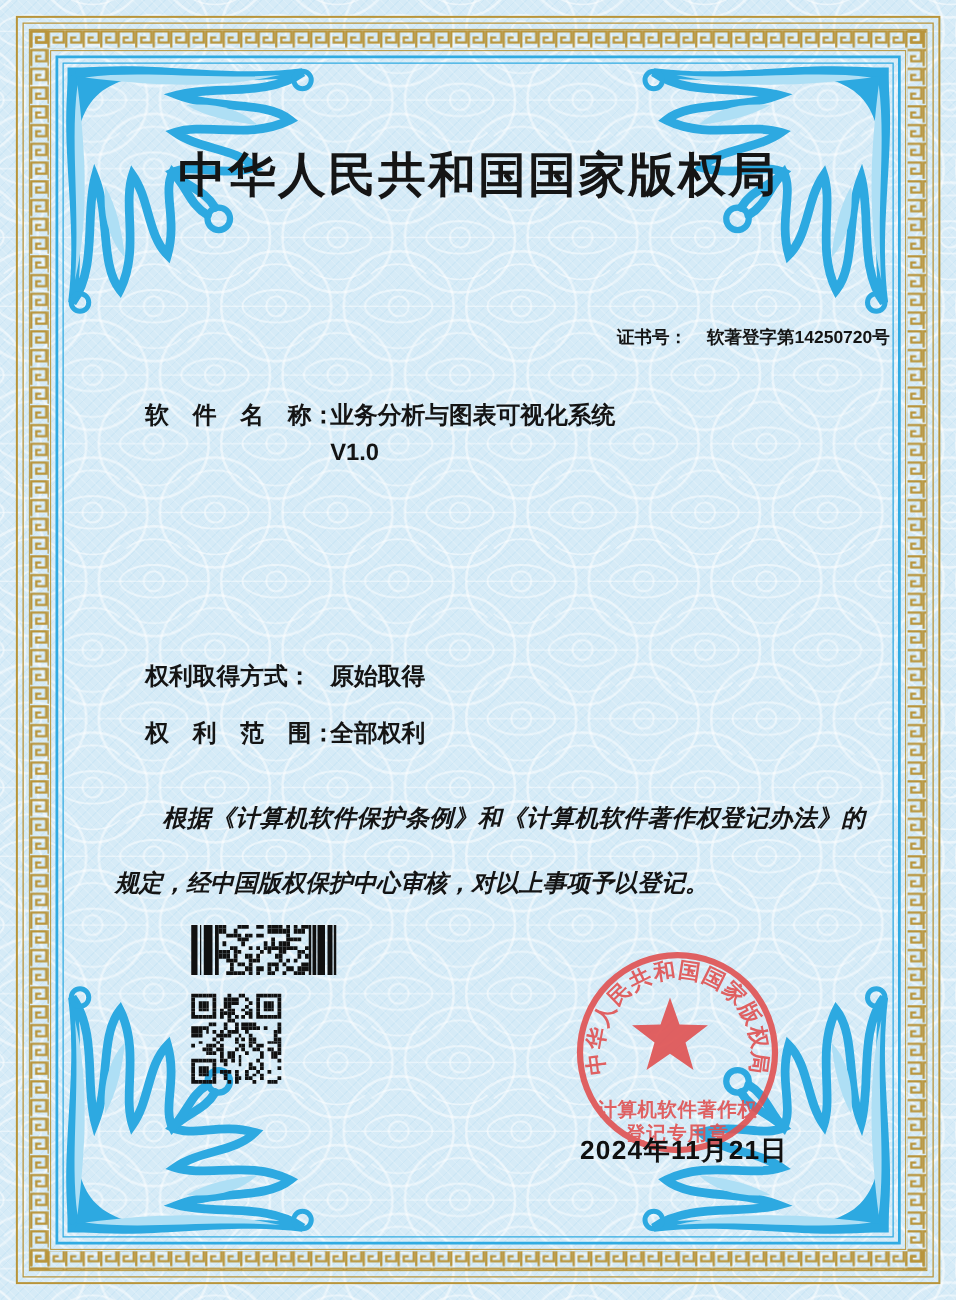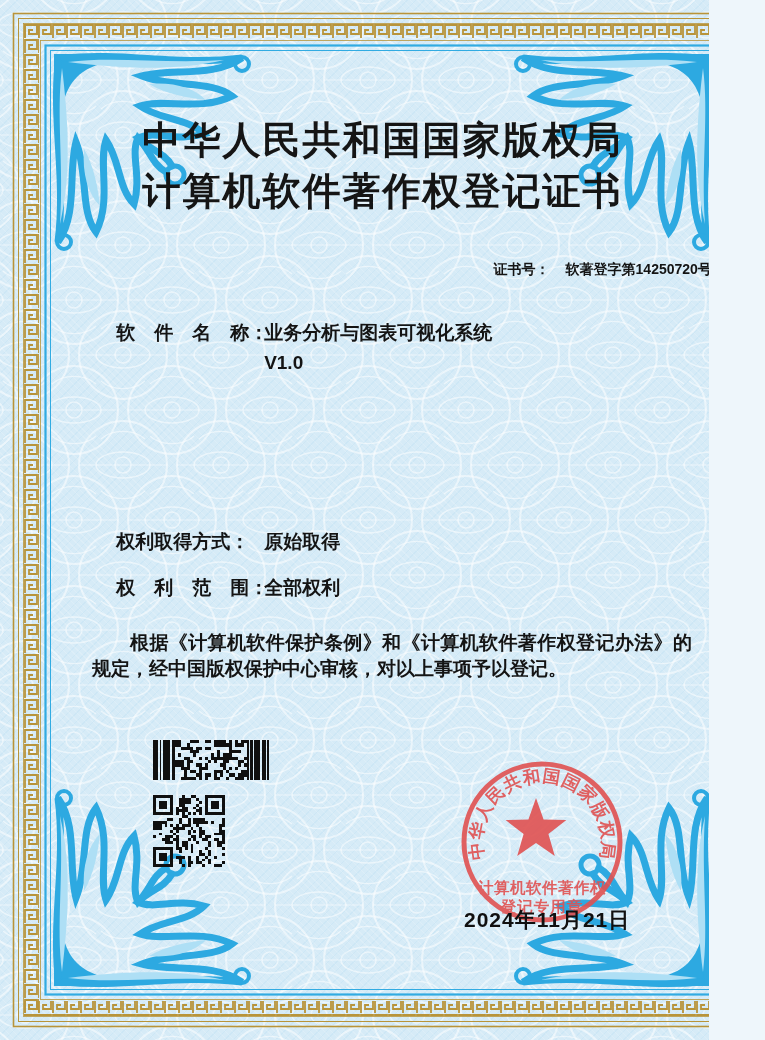--- a/index.html
+++ b/index.html
@@ -2,21 +2,21 @@
 <html><head>
 <meta charset="utf-8">
 <style>
   html,body{margin:0;padding:0;}
   body{
     width:765px;height:1040px;
     font-family:"Liberation Sans","DejaVu Sans",sans-serif;
     background:#eef6fb;
   }
   #cert{
-    position:relative;width:709px;height:1040px;overflow:hidden;
+    position:relative;width:765px;height:1040px;overflow:hidden;
     background-color:#d6ebf7;
     background-image:
       repeating-linear-gradient(45deg, rgba(255,255,255,.16) 0 1px, rgba(255,255,255,0) 1px 5px),
       repeating-linear-gradient(-45deg, rgba(150,205,235,.14) 0 1px, rgba(255,255,255,0) 1px 6px);
   }
   #frame-svg{position:absolute;left:0;top:0;z-index:1;}
   .content{position:absolute;z-index:3;color:#141414;}
   .title{
     left:0;width:765px;text-align:center;
     font-family:"DejaVu Serif","Liberation Serif",serif;
@@ -32,22 +32,22 @@
   }
   .field-label{display:inline-block;width:148px;vertical-align:top;}
   .field-value{display:inline-block;vertical-align:top;}
   #row-name{top:288px;}
   #row-owner{top:372px;}
   #row-acquire{top:497px;}
   #row-scope{top:543px;}
   #row-regno{top:589px;}
   #body-para{
     top:630px;left:92px;width:600px;
-    font-size:19px;font-weight:bold;line-height:26px;
-    text-indent:2em;text-align:justify;color:#141414;
+    font-size:19px;font-weight:bold;line-height:52px;
+    text-indent:2em;text-align:justify;color:#141414;font-style:italic;
   }
   #barcode{position:absolute;left:153px;top:740px;width:116px;height:40px;z-index:3;display:flex;}
   #barcode .bars{display:flex;height:100%;}
   #barcode .mid{display:grid;grid-template-columns:repeat(24,3px);grid-template-rows:repeat(12,3.33px);}
   #qrcode{position:absolute;left:153px;top:795px;z-index:3;display:grid;
           grid-template-columns:repeat(25,2.9px);grid-template-rows:repeat(25,2.9px);}
   #seal{position:absolute;left:452px;top:752px;z-index:4;}
   #issue-date{top:906px;left:464px;font-size:21px;font-weight:bold;letter-spacing:1px;z-index:5;color:#101010;text-align:center;}
   .cellon{background:#101010;}
 </style>
@@ -108,21 +108,20 @@
     <rect x="45.5" y="45.5" width="674" height="949" fill="none" stroke="#31abe2" stroke-width="2.2"></rect>
     <rect x="50.5" y="50.5" width="664" height="939" fill="none" stroke="#31abe2" stroke-width="1"></rect>
 
     <use href="#cnr" transform="translate(54,54)"></use>
     <use href="#cnr" transform="translate(711,54) scale(-1,1)"></use>
     <use href="#cnr" transform="translate(54,986) scale(1,-1)"></use>
     <use href="#cnr" transform="translate(711,986) scale(-1,-1)"></use>
   </svg>
 
   <div class="content title" id="title-authority">中华人民共和国国家版权局</div>
-  <div class="content title" id="title-doc">计算机软件著作权登记证书</div>
 
   <div class="content" id="certno">
     <span>证书号：</span><span class="val">软著登字第14250720号</span>
   </div>
 
   <div class="field-row" id="row-name">
     <span class="field-label">软　件　名　称：</span><span class="field-value"><span>业务分析与图表可视化系统</span><br><span>V1.0</span></span>
   </div>
   <div class="field-row" id="row-acquire">
     <span class="field-label">权利取得方式：</span><span class="field-value">原始取得</span>

